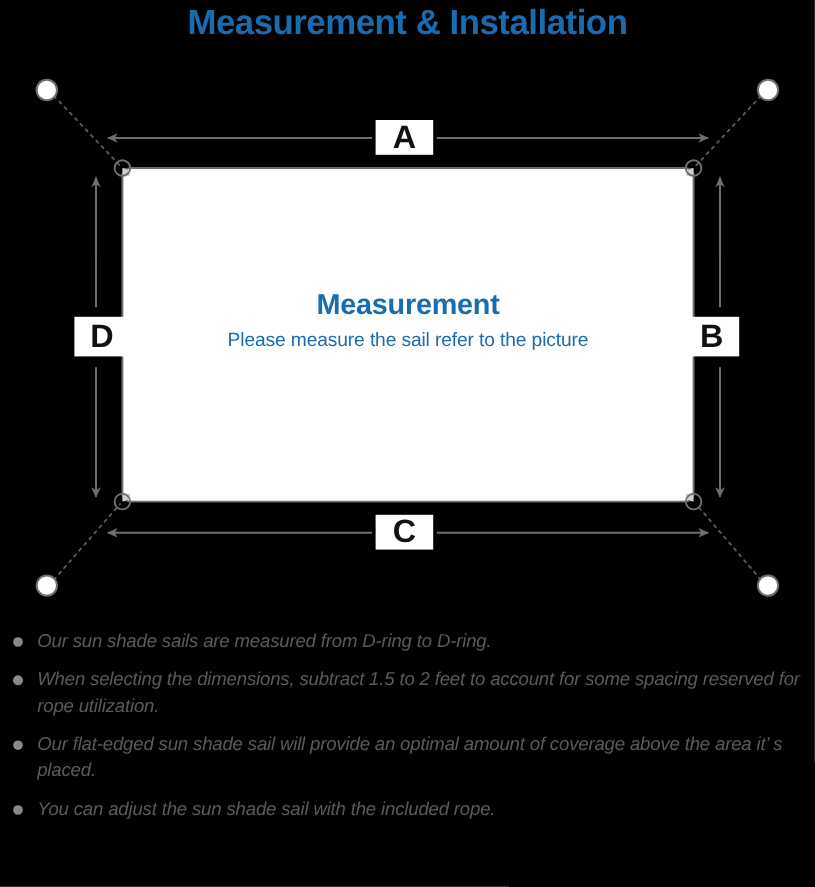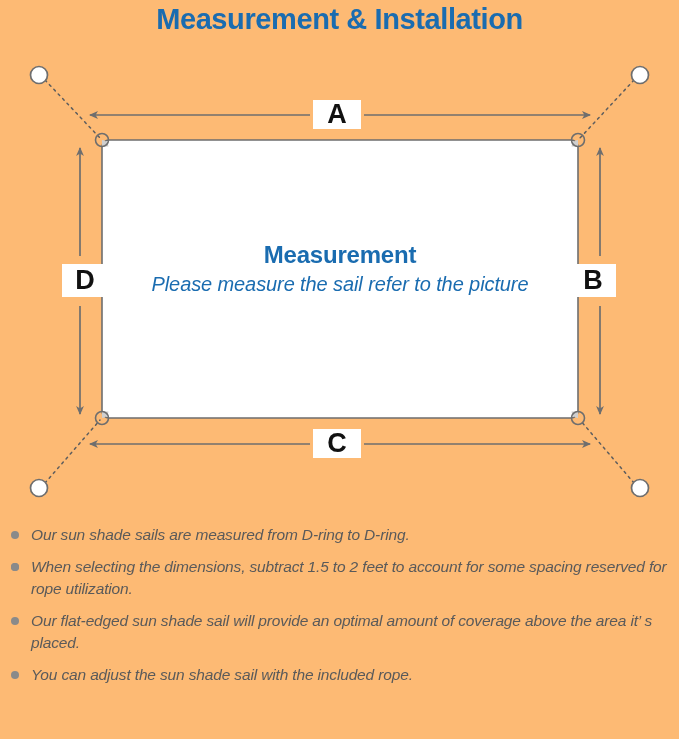--- a/index.html
+++ b/index.html
@@ -15,21 +15,21 @@
     font-family: "Liberation Sans", sans-serif;
     -webkit-font-smoothing: antialiased;
   }
 
   #page {
     position: absolute;
     left: 0;
     top: 0;
     width: 679px;
     height: 739px;
-    background: #fdba74;
+    background: #000000;
   }
 
   
   .title {
     position: absolute;
     left: 0;
     top: 0;
     width: 679px;
     text-align: center;
     font-size: 29px;
@@ -60,26 +60,25 @@
   }
   .sail-caption .main {
     font-size: 24px;
     font-weight: bold;
     color: #1a6cb0;
     line-height: 30px;
     letter-spacing: -0.2px;
     text-align: center;
   }
   .sail-caption .sub {
-    font-size: 20px;
+    font-size: 16px;
     color: #1a6cb0;
     line-height: 24px;
     letter-spacing: -0.1px;
     margin-top: 2px;
-    font-style: italic;
   }
 
   
   .dim-letter {
     position: absolute;
     font-size: 27px;
     font-weight: bold;
     color: #111111;
     line-height: 27px;
     text-align: center;

